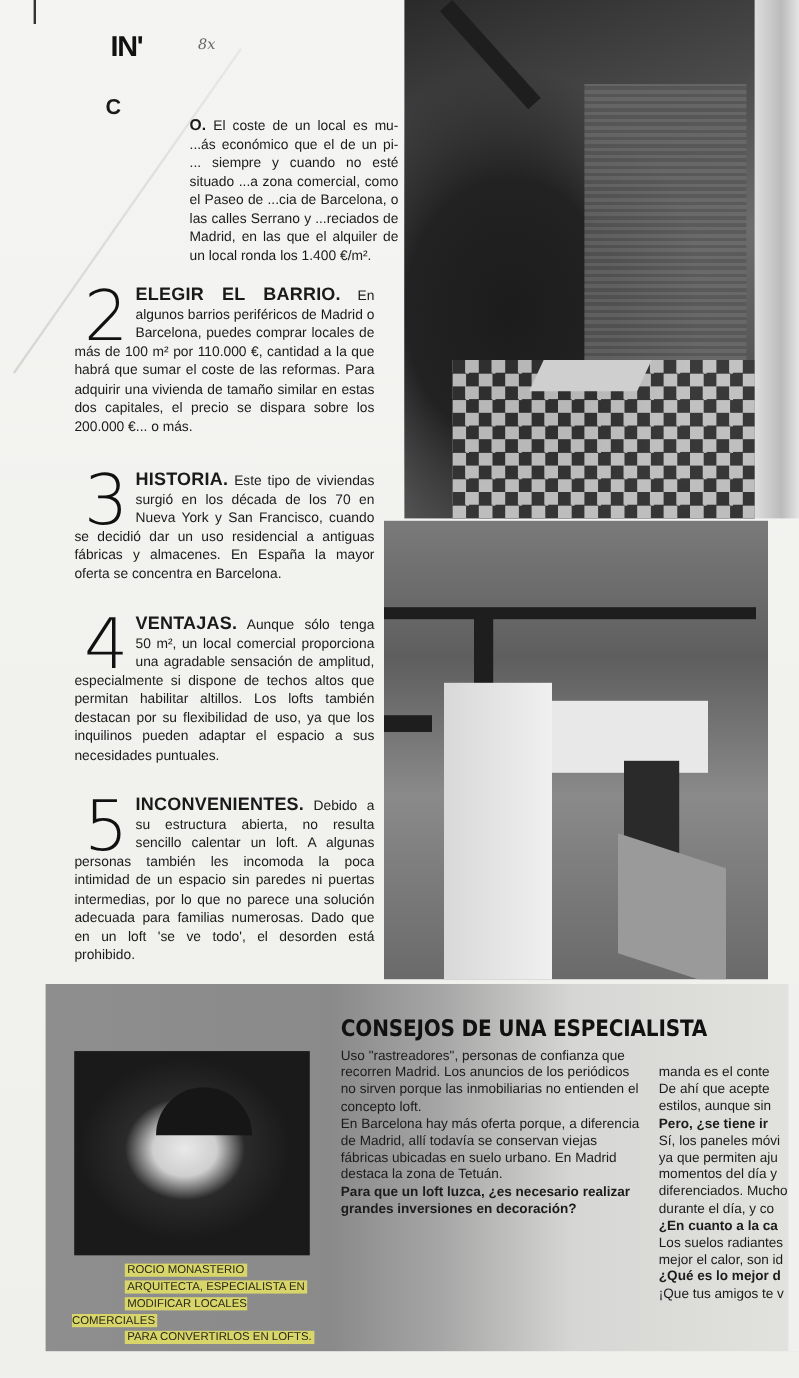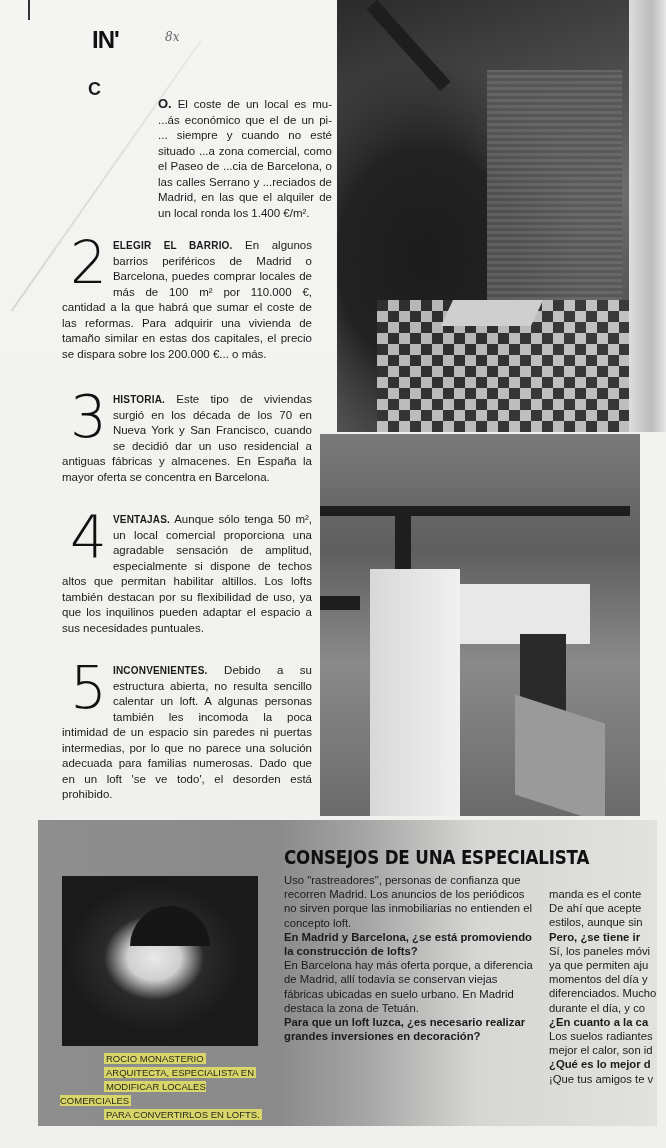--- a/index.html
+++ b/index.html
@@ -5,21 +5,21 @@
   html,body{margin:0;padding:0;}
   body{width:666px;height:1148px;background:#f2f2f0;position:relative;overflow:hidden;font-family:"Liberation Sans",sans-serif;color:#1a1a1a;}
   .page{position:absolute;left:0;top:0;width:666px;height:1148px;background:linear-gradient(180deg,#f4f4f2 0%,#efefec 100%);}
   .binding{position:absolute;left:28px;top:0;width:2px;height:20px;background:#333;}
   .header{position:absolute;left:92px;top:26px;font-weight:900;font-size:24px;letter-spacing:-1px;color:#111;}
   .scribble{position:absolute;left:165px;top:30px;font-size:12px;color:#666;font-family:"DejaVu Serif",serif;font-style:italic;}
   .fold{position:absolute;left:55px;top:40px;width:2px;height:330px;background:linear-gradient(180deg,rgba(0,0,0,0.05),rgba(0,0,0,0.12));transform:rotate(35deg);transform-origin:top left;left:200px;}
   .col{position:absolute;left:62px;width:250px;font-size:11.5px;line-height:15.5px;}
   .item p{margin:0;text-align:justify;}
   .num{float:left;font-size:58px;line-height:46px;font-weight:300;margin:2px 6px 0 8px;color:#111;font-family:"DejaVu Sans",sans-serif;}
-  .ttl{font-weight:900;font-size:10px;letter-spacing:.2px;}
+  .ttl{font-weight:900;font-size:15px;letter-spacing:.2px;}
   .item1{top:96px;padding-left:20px;}
   .item1 .c1{font-weight:900;font-size:18px;position:absolute;left:26px;top:-14px;}
   .item1 .ttl1{font-weight:900;font-size:13px;}
   .item2{top:238px;}
   .item3{top:392px;}
   .item4{top:512px;}
   .item5{top:663px;}
   .photo{position:absolute;background:#555;overflow:hidden;}
   .photo-patio{left:337px;top:0;width:292px;height:432px;background:
     radial-gradient(ellipse at 30% 60%,#1c1c1c 0%,#222 30%,transparent 55%),
@@ -112,21 +112,20 @@
     <span>ROCIO MONASTERIO</span><br>
     <span>ARQUITECTA, ESPECIALISTA EN</span><br>
     <span>MODIFICAR LOCALES COMERCIALES</span><br>
     <span>PARA CONVERTIRLOS EN LOFTS.</span>
   </div>
 
   <div class="sb-title">CONSEJOS DE UNA ESPECIALISTA</div>
 
   <div class="sb-col1">
     <p>Uso "rastreadores", personas de confianza que recorren Madrid. Los anuncios de los periódicos no sirven porque las inmobiliarias no entienden el concepto loft.</p>
-    <p class="q">En Madrid y Barcelona, ¿se está promoviendo la construcción de lofts?</p>
     <p>En Barcelona hay más oferta porque, a diferencia de Madrid, allí todavía se conservan viejas fábricas ubicadas en suelo urbano. En Madrid destaca la zona de Tetuán.</p>
     <p class="q">Para que un loft luzca, ¿es necesario realizar grandes inversiones en decoración?</p>
   </div>
 
   <div class="sb-col2">
     <p>manda es el conte</p>
     <p>De ahí que acepte</p>
     <p>estilos, aunque sin</p>
     <p class="q">Pero, ¿se tiene ir</p>
     <p>Sí, los paneles móvi</p>

